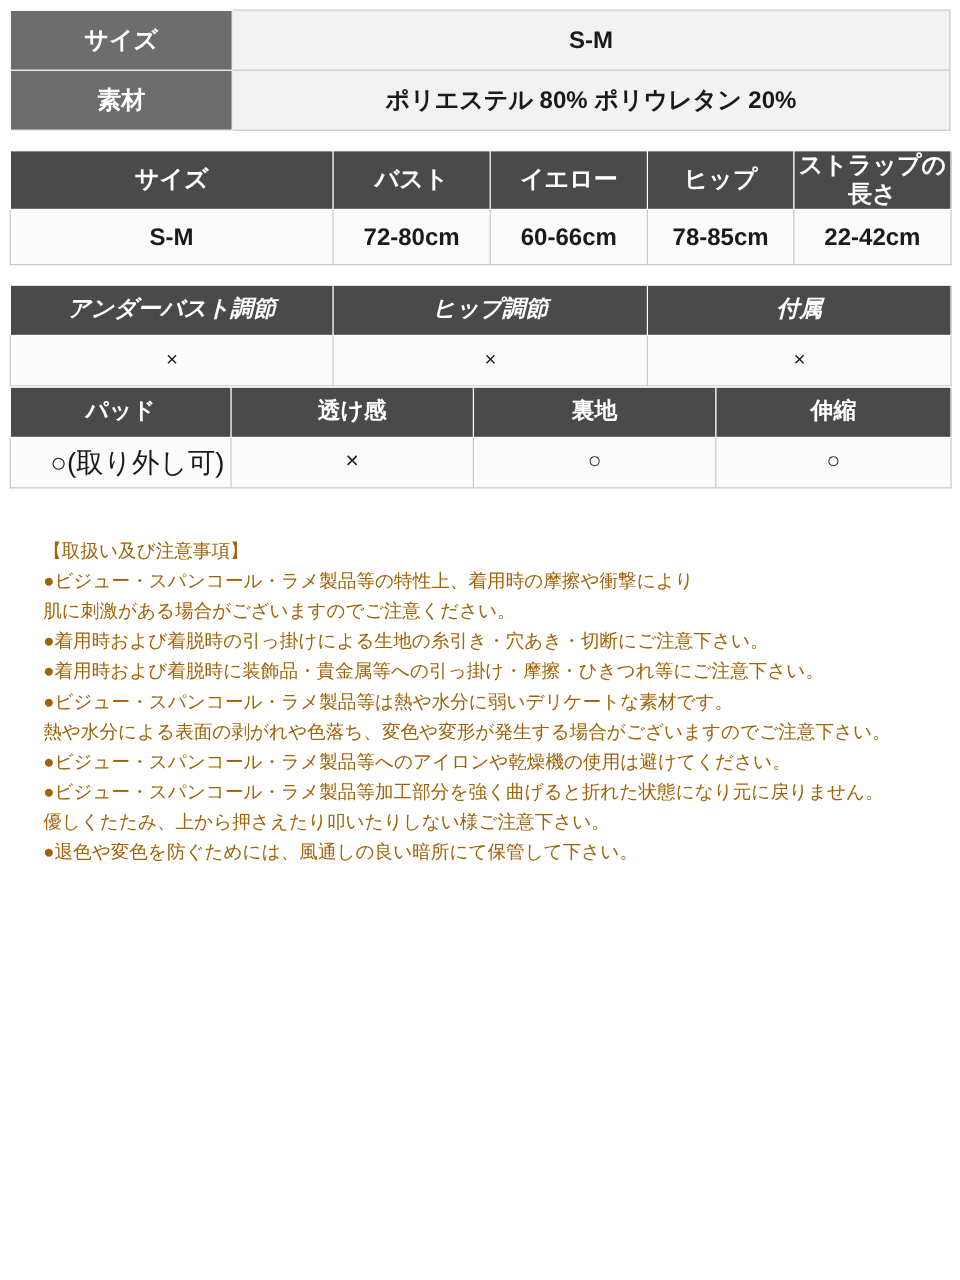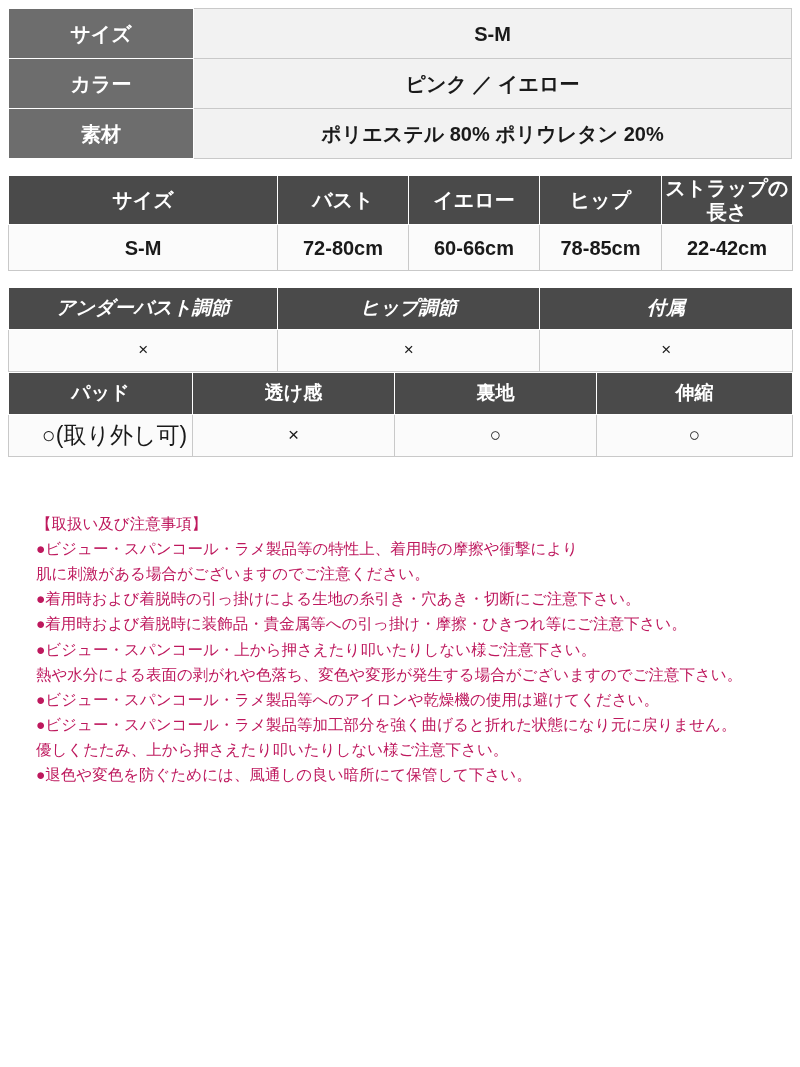--- a/index.html
+++ b/index.html
@@ -102,45 +102,41 @@
     font-size: 19px;
     font-weight: normal;
   }
   table.pad td.mark-small {
     font-size: 23px;
     font-weight: normal;
     padding-left: 28px;
   }
 
   .notes {
-    margin-top: 54px;
+    margin-top: 40px;
     padding-left: 28px;
     font-size: 15.5px;
     line-height: 1.62;
-    color: #be185d;
+    color: #a16207;
     font-weight: normal;
   }
   .notes .note-line {
     white-space: pre;
   }
 </style>
 </head>
 <body>
 
 <div class="page">
 
   <table class="spec">
     <tbody>
       <tr>
         <td class="hdr label">サイズ</td>
         <td class="cell">S‐M</td>
-      </tr>
-      <tr>
-        <td class="hdr label">カラー</td>
-        <td class="cell">ピンク ／ イエロー</td>
       </tr>
       <tr>
         <td class="hdr label">素材</td>
         <td class="cell">ポリエステル 80%  ポリウレタン 20%</td>
       </tr>
     </tbody>
   </table>
 
   <table class="meas">
     <colgroup>
@@ -210,21 +206,21 @@
       </tr>
     </tbody>
   </table>
 
   <div class="notes">
     <div class="note-line">【取扱い及び注意事項】</div>
     <div class="note-line">●ビジュー・スパンコール・ラメ製品等の特性上、着用時の摩擦や衝撃により</div>
     <div class="note-line">肌に刺激がある場合がございますのでご注意ください。</div>
     <div class="note-line">●着用時および着脱時の引っ掛けによる生地の糸引き・穴あき・切断にご注意下さい。</div>
     <div class="note-line">●着用時および着脱時に装飾品・貴金属等への引っ掛け・摩擦・ひきつれ等にご注意下さい。</div>
-    <div class="note-line">●ビジュー・スパンコール・上から押さえたり叩いたりしない様ご注意下さい。</div>
+    <div class="note-line">●ビジュー・スパンコール・ラメ製品等は熱や水分に弱いデリケートな素材です。</div>
     <div class="note-line">熱や水分による表面の剥がれや色落ち、変色や変形が発生する場合がございますのでご注意下さい。</div>
     <div class="note-line">●ビジュー・スパンコール・ラメ製品等へのアイロンや乾燥機の使用は避けてください。</div>
     <div class="note-line">●ビジュー・スパンコール・ラメ製品等加工部分を強く曲げると折れた状態になり元に戻りません。</div>
     <div class="note-line">優しくたたみ、上から押さえたり叩いたりしない様ご注意下さい。</div>
     <div class="note-line">●退色や変色を防ぐためには、風通しの良い暗所にて保管して下さい。</div>
   </div>
 
 </div>
 
 </body></html>

